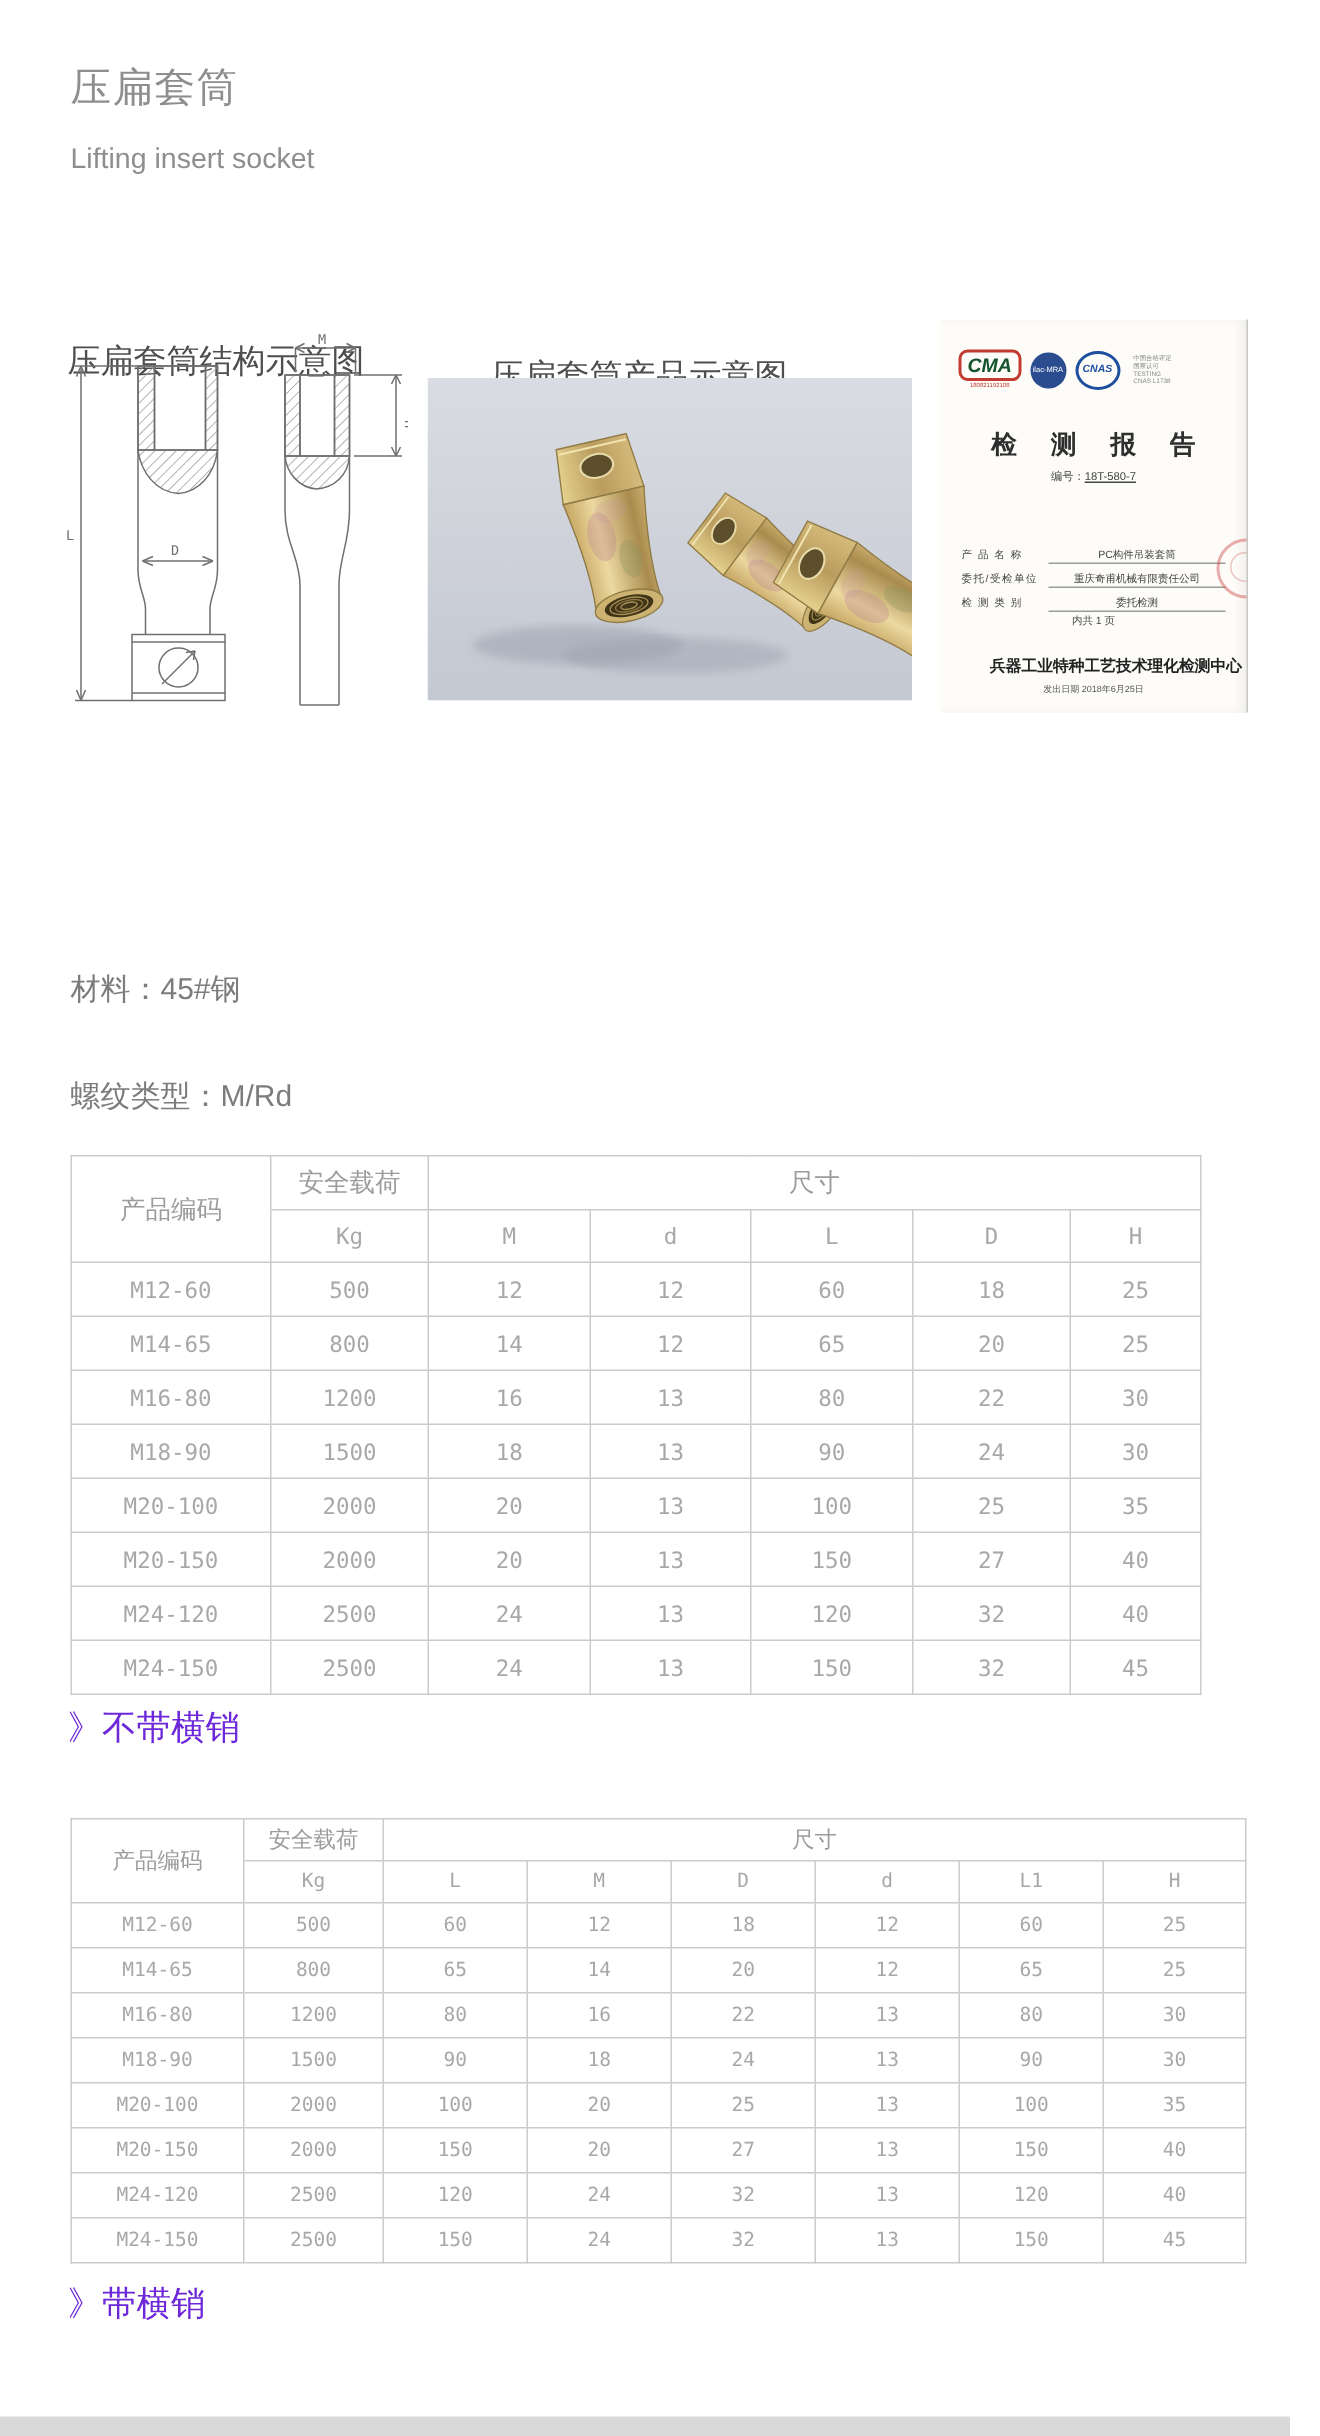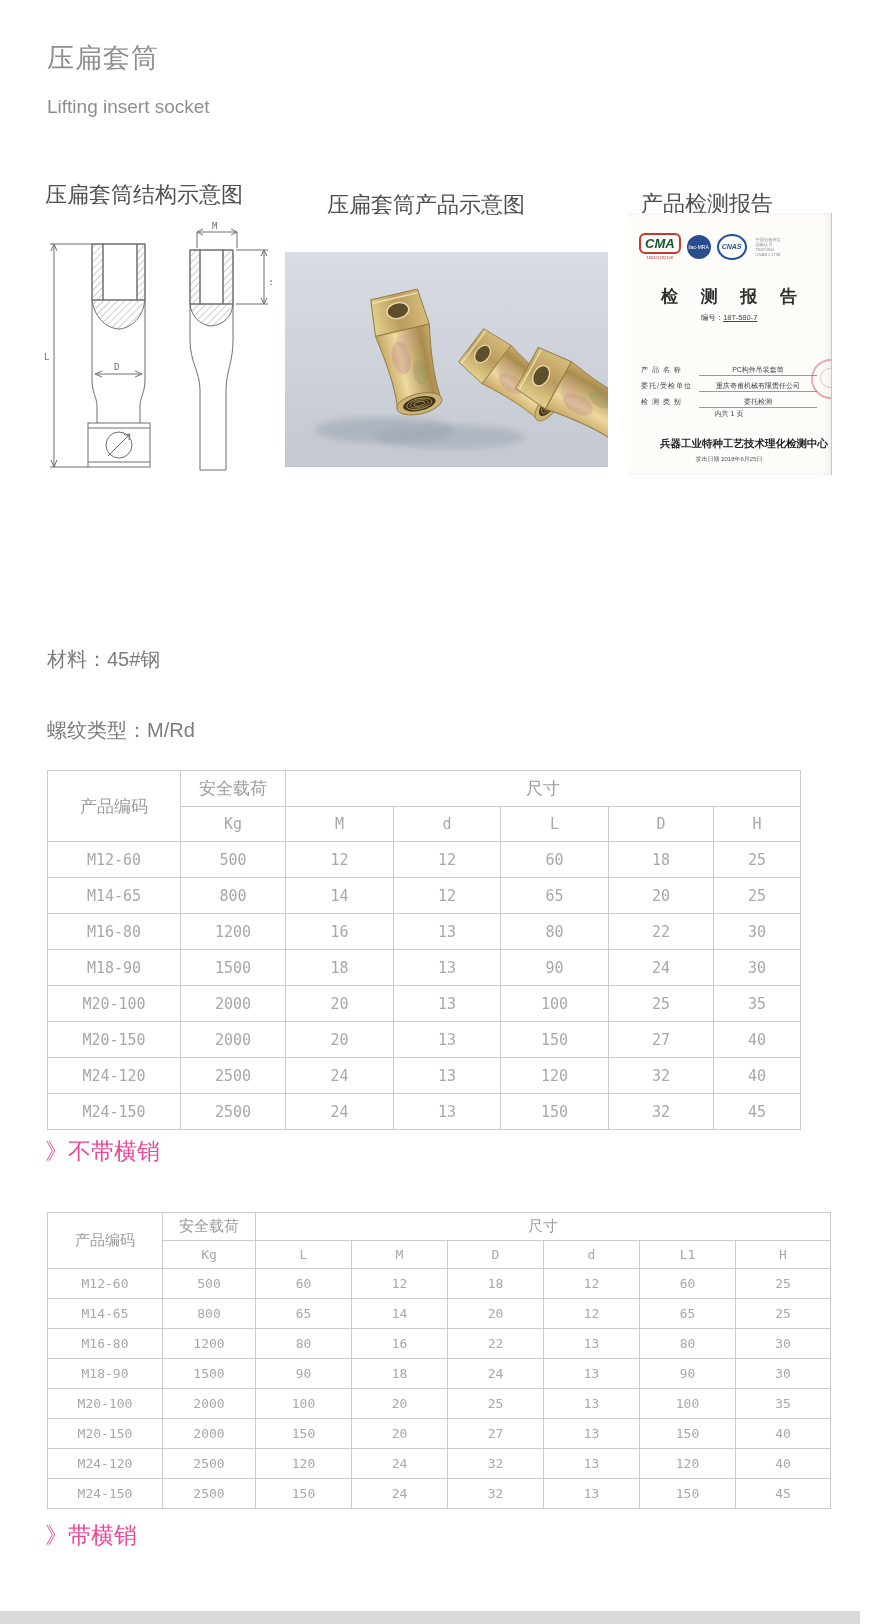--- a/index.html
+++ b/index.html
@@ -1,21 +1,21 @@
 <!DOCTYPE html>
 <html><head>
 <meta charset="utf-8">
 <style>
   html,body{margin:0;padding:0;background:#fff;}
   .page{position:relative;width:860px;height:1624px;background:#ffffff;overflow:hidden;
         font-family:"Liberation Sans","DejaVu Sans",sans-serif;}
   .abs{position:absolute;}
   .page-title{left:47px;top:40px;font-size:27px;color:#8e8e8e;letter-spacing:1px;}
   .page-subtitle{left:47px;top:96px;font-size:19px;color:#8e8e8e;}
-  .sec-h{font-size:22px;color:#4e4e4e;}
+  .sec-h{font-size:22px;color:#4e4e4e;margin-top:46px;}
   .sec-structure{left:45px;top:180px;}
   .sec-product{left:327px;top:190px;}
   .sec-report{left:641px;top:189px;}
   .diagram{left:40px;top:222px;width:232px;height:252px;}
   .photo{left:285px;top:252px;width:323px;height:215px;}
   
   .report-paper{left:627px;top:213px;width:204px;height:262px;background:#fdfcf9;
       border-right:1px solid #c6c6c6;box-shadow:inset -4px 0 6px rgba(0,0,0,0.05);
       overflow:hidden;}
   .logo-row{position:absolute;left:12px;top:20px;display:flex;align-items:center;gap:6px;}
@@ -54,21 +54,21 @@
   table.spec .mono, table.spec tbody td{font-family:"DejaVu Sans Mono","Liberation Mono",monospace;
         color:#a8a8a8;}
   .t1{left:47px;top:770px;width:753px;}
   .t1 th.cn{font-size:17px;}
   .t1 .mono,.t1 tbody td{font-size:15px;}
   .t1 tr.hr1{height:36px;} .t1 tr.hr2{height:35px;} .t1 tbody tr{height:36px;}
   .t2{left:47px;top:1212px;width:783px;}
   .t2 th.cn{font-size:15px;}
   .t2 .mono,.t2 tbody td{font-size:13px;}
   .t2 tr.hr1{height:28px;} .t2 tr.hr2{height:28px;} .t2 tbody tr{height:30px;}
-  .tbl-caption{left:45px;font-size:23px;color:#ec4899;font-family:Liberation Serif, serif;}
+  .tbl-caption{left:45px;font-size:23px;color:#6d28d9;font-family:Liberation Serif, serif;}
   .cap1{top:1136px;} .cap2{top:1520px;}
   .bottom-bar{left:0;top:1611px;width:880px;height:13px;background:#d9d9d9;}
 </style>
 </head>
 <body>
 
 <div class="page">
 
   <div class="abs page-title">压扁套筒</div>
   <div class="abs page-subtitle">Lifting insert socket</div>

